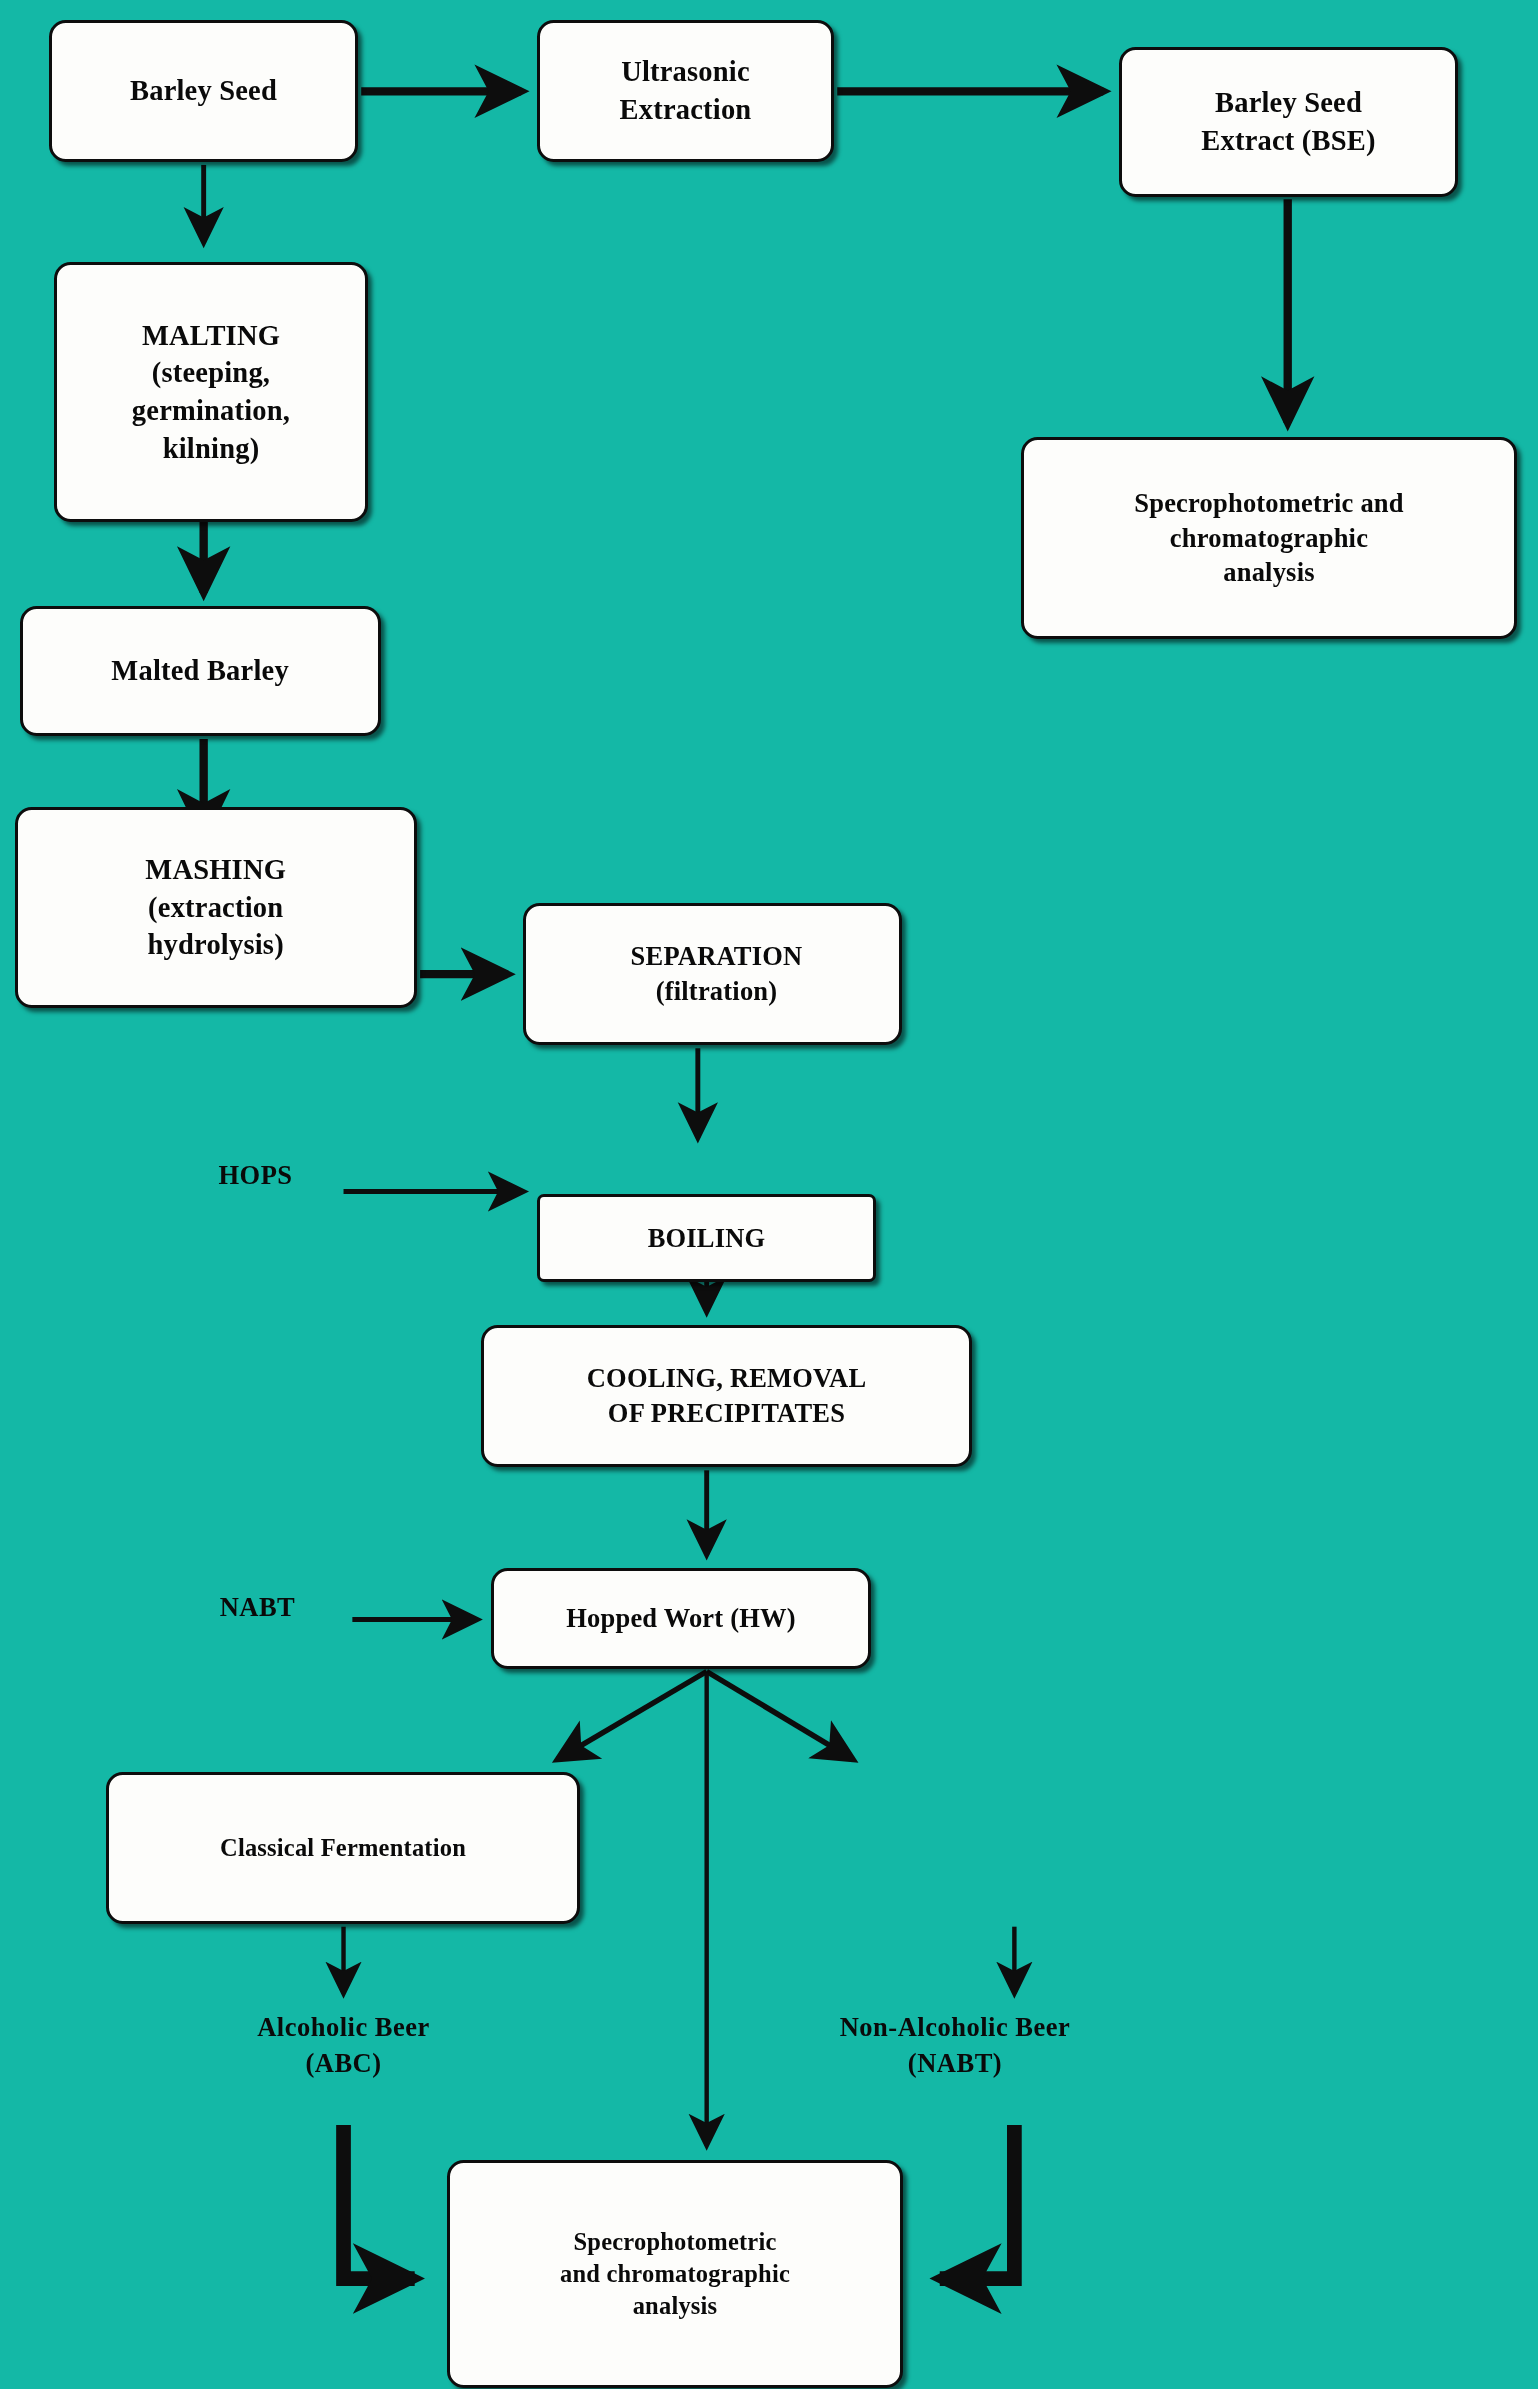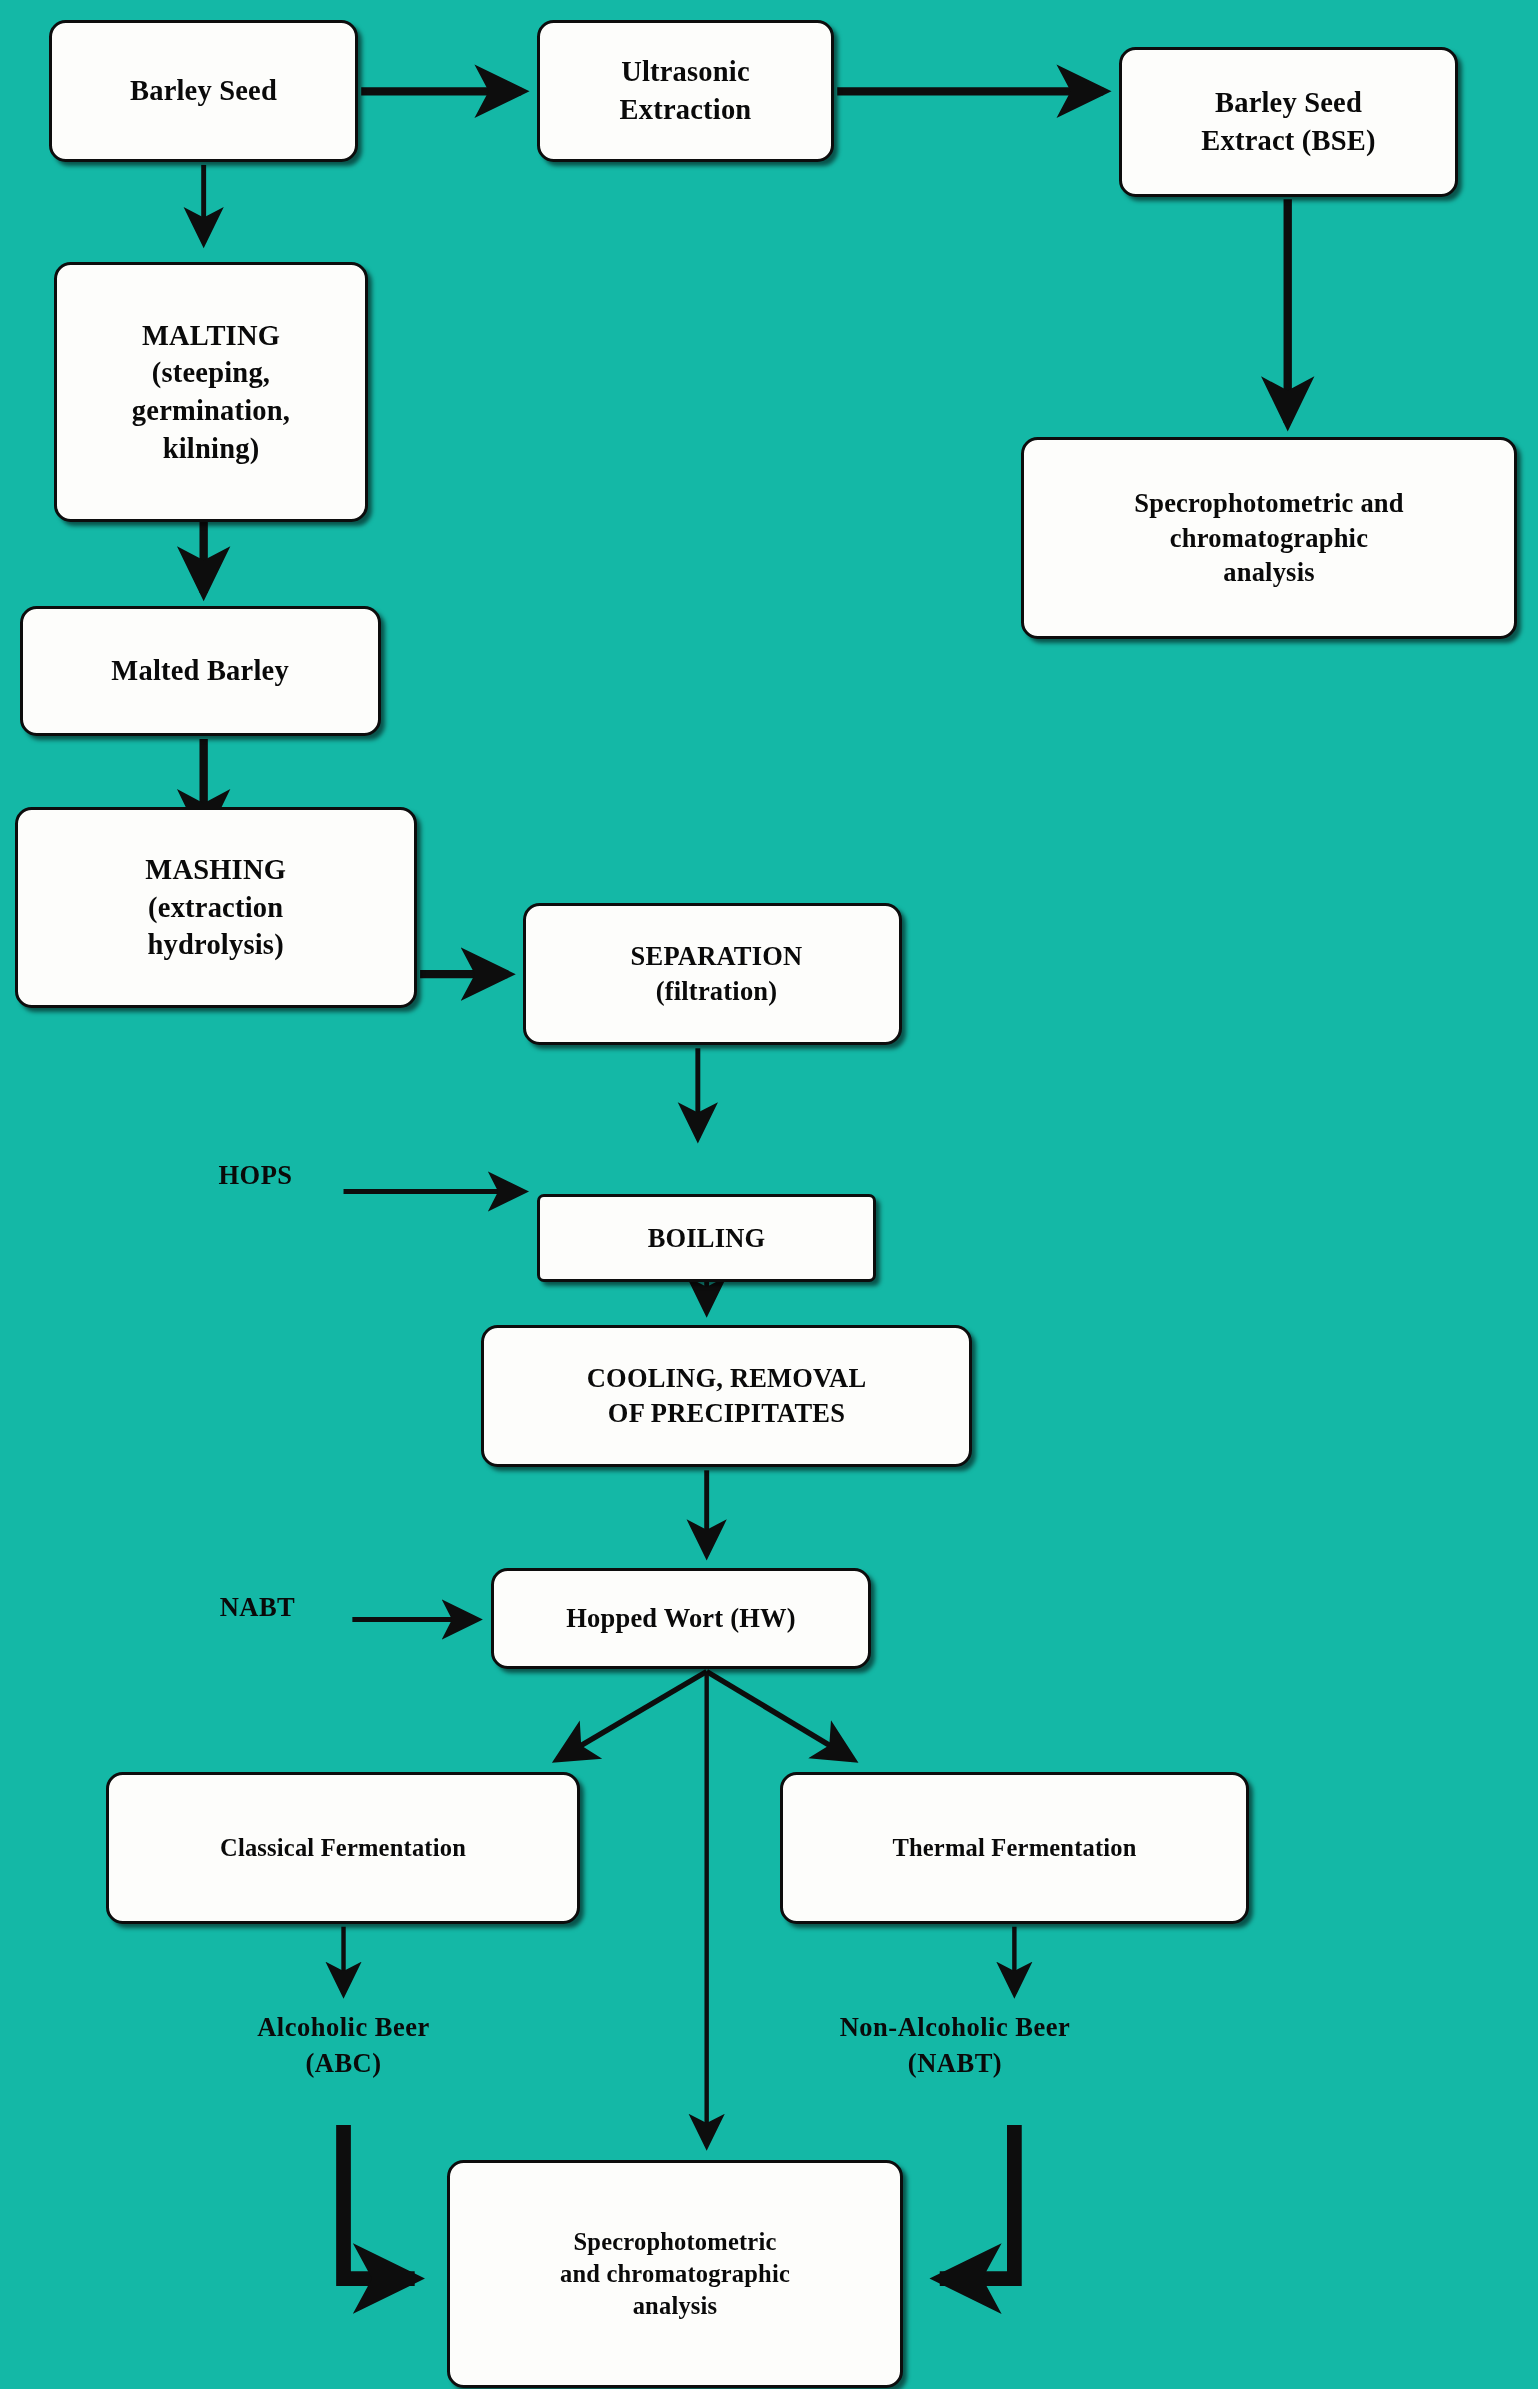--- a/index.html
+++ b/index.html
@@ -176,23 +176,20 @@
   </div>
 
   <div class="node fs-md" style="left:491px; top:1568px; width:380px; height:101px;">
     <span class="txt">Hopped Wort (HW)</span>
   </div>
 
   <div class="node fs-sm" style="left:106px; top:1772px; width:474px; height:152px;justify-content:flex-end;">
     <span class="txt">Classical Fermentation</span>
   </div>
 
-  <div class="node fs-sm" style="left:780px; top:1772px; width:469px; height:152px;">
-    <span class="txt">Thermal Fermentation</span>
-  </div>
 
   <div class="node fs-sm" style="left:447px; top:2160px; width:456px; height:228px;">
     <span class="txt">Specrophotometric<br>and chromatographic<br>analysis</span>
   </div>
 
   <div class="free-label fs-md" style="left:172px; top:1158px; width:167px;">HOPS</div>
 
   <div class="free-label fs-md" style="left:164px; top:1590px; width:187px;">NABT</div>
 
   <div class="free-label fs-md" style="left:196px; top:2010px; width:295px;">Alcoholic Beer<br>(ABC)</div>

